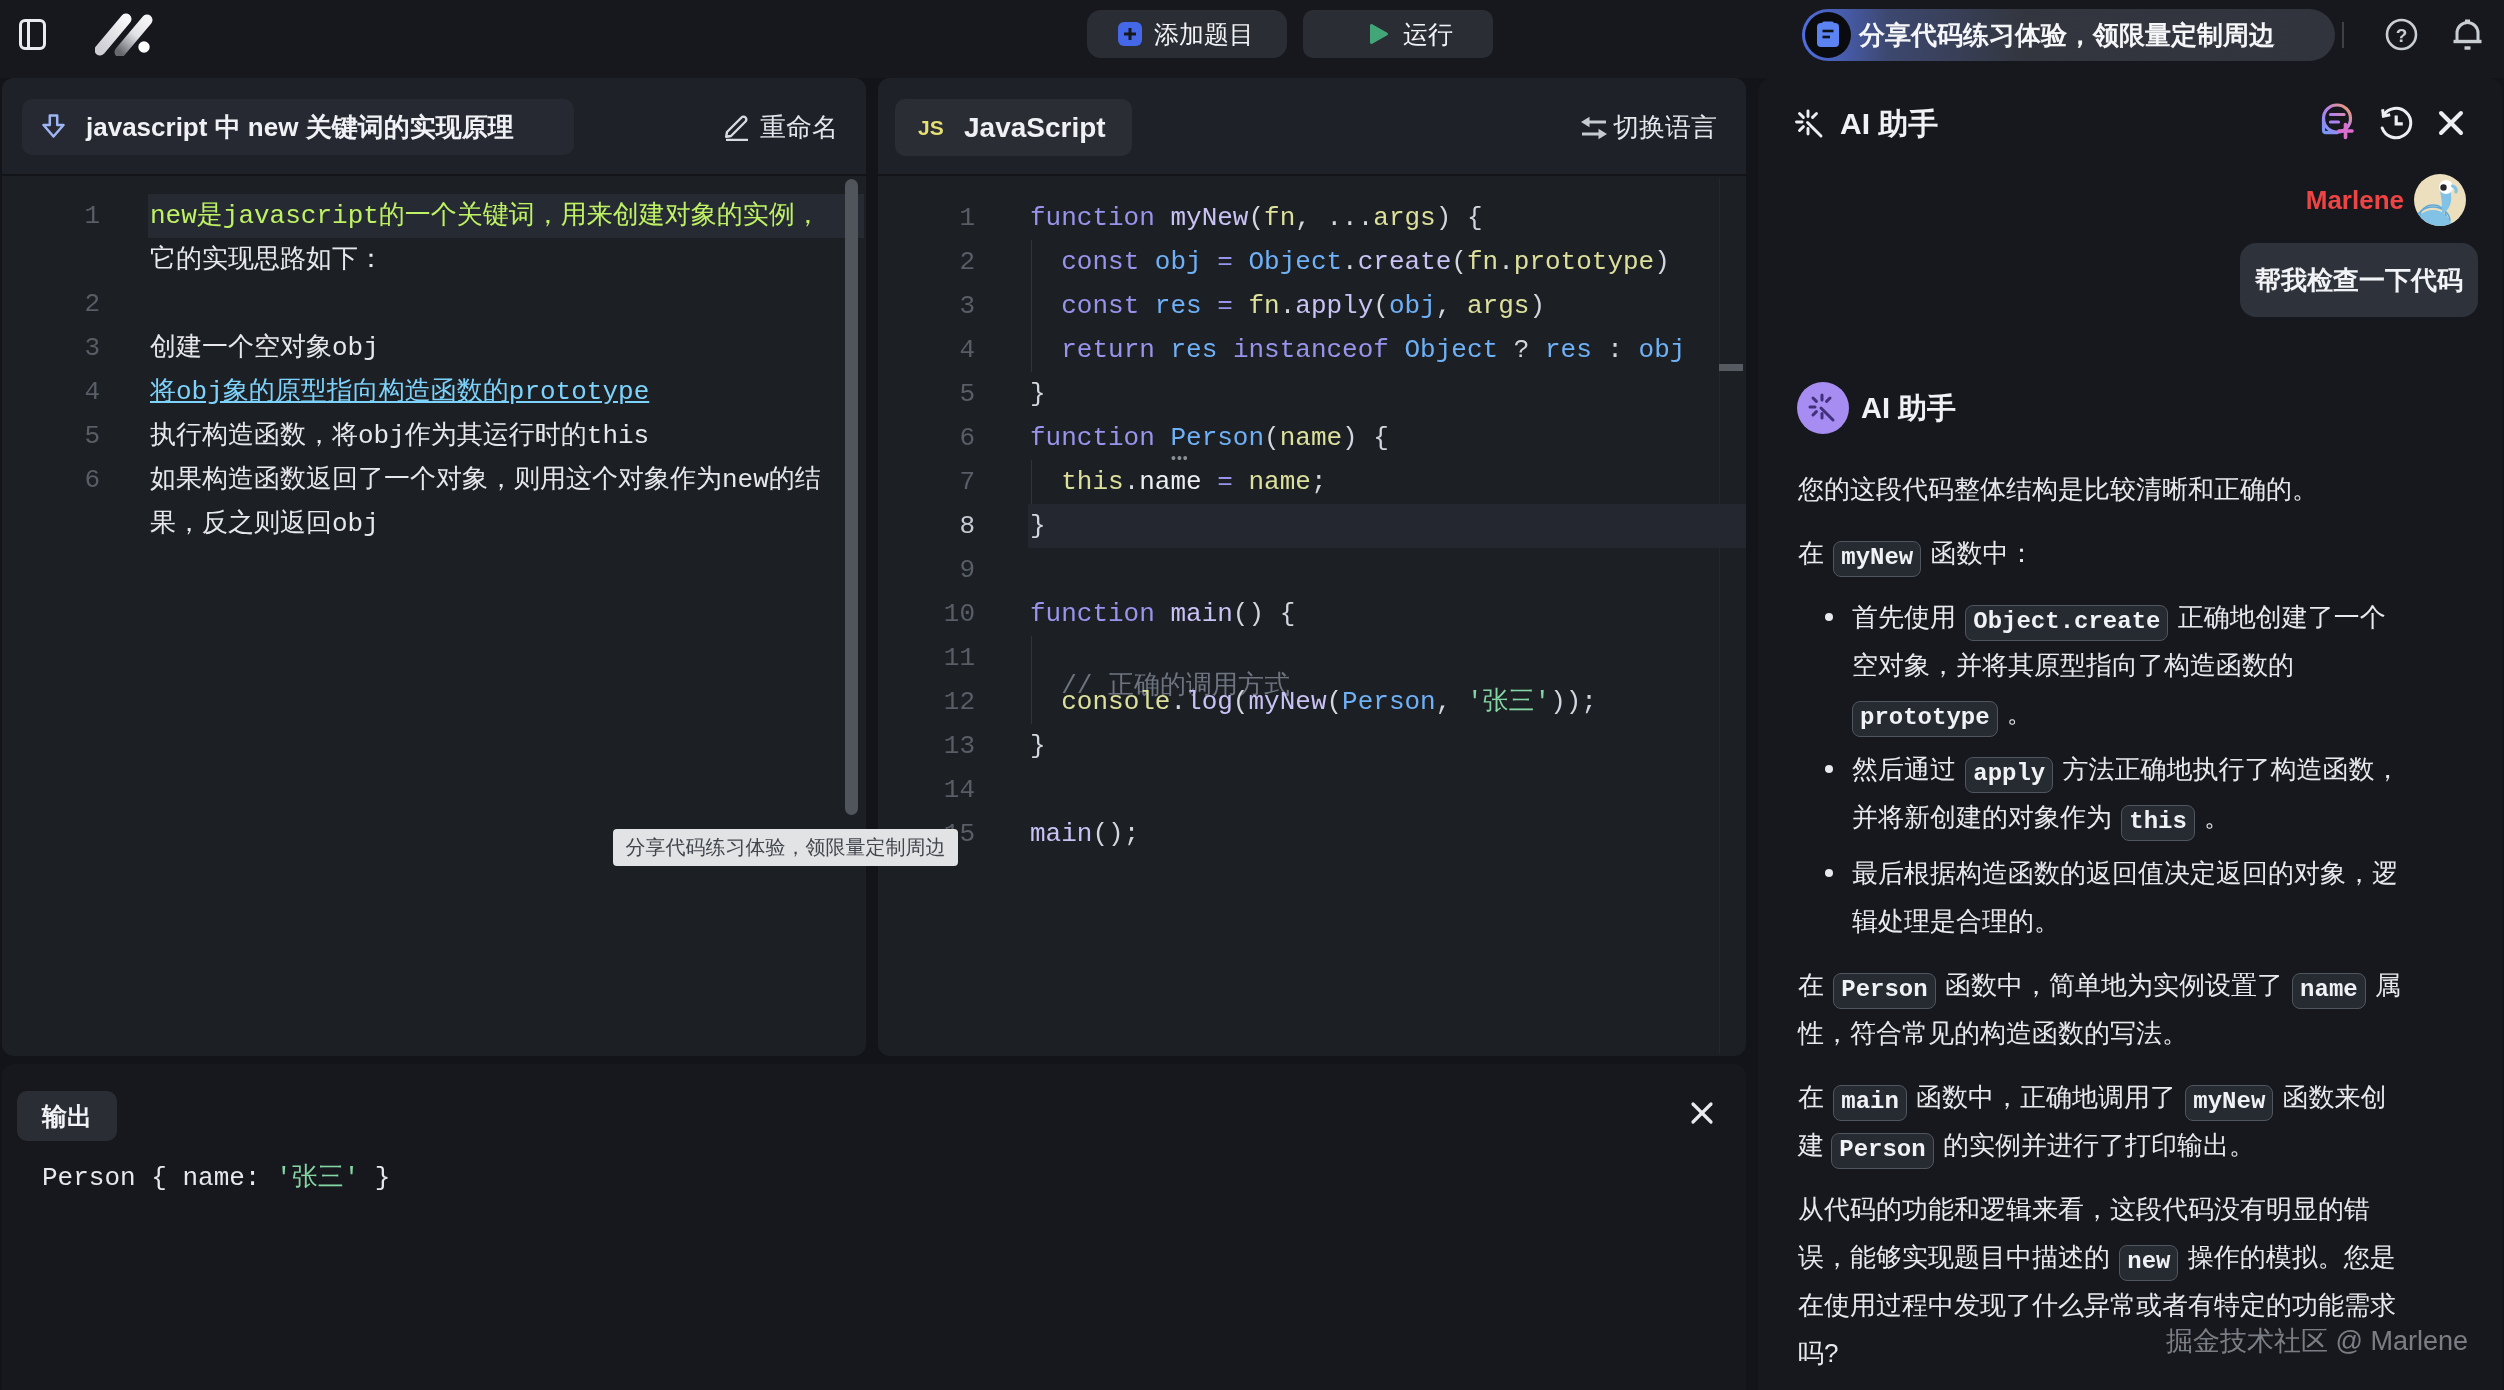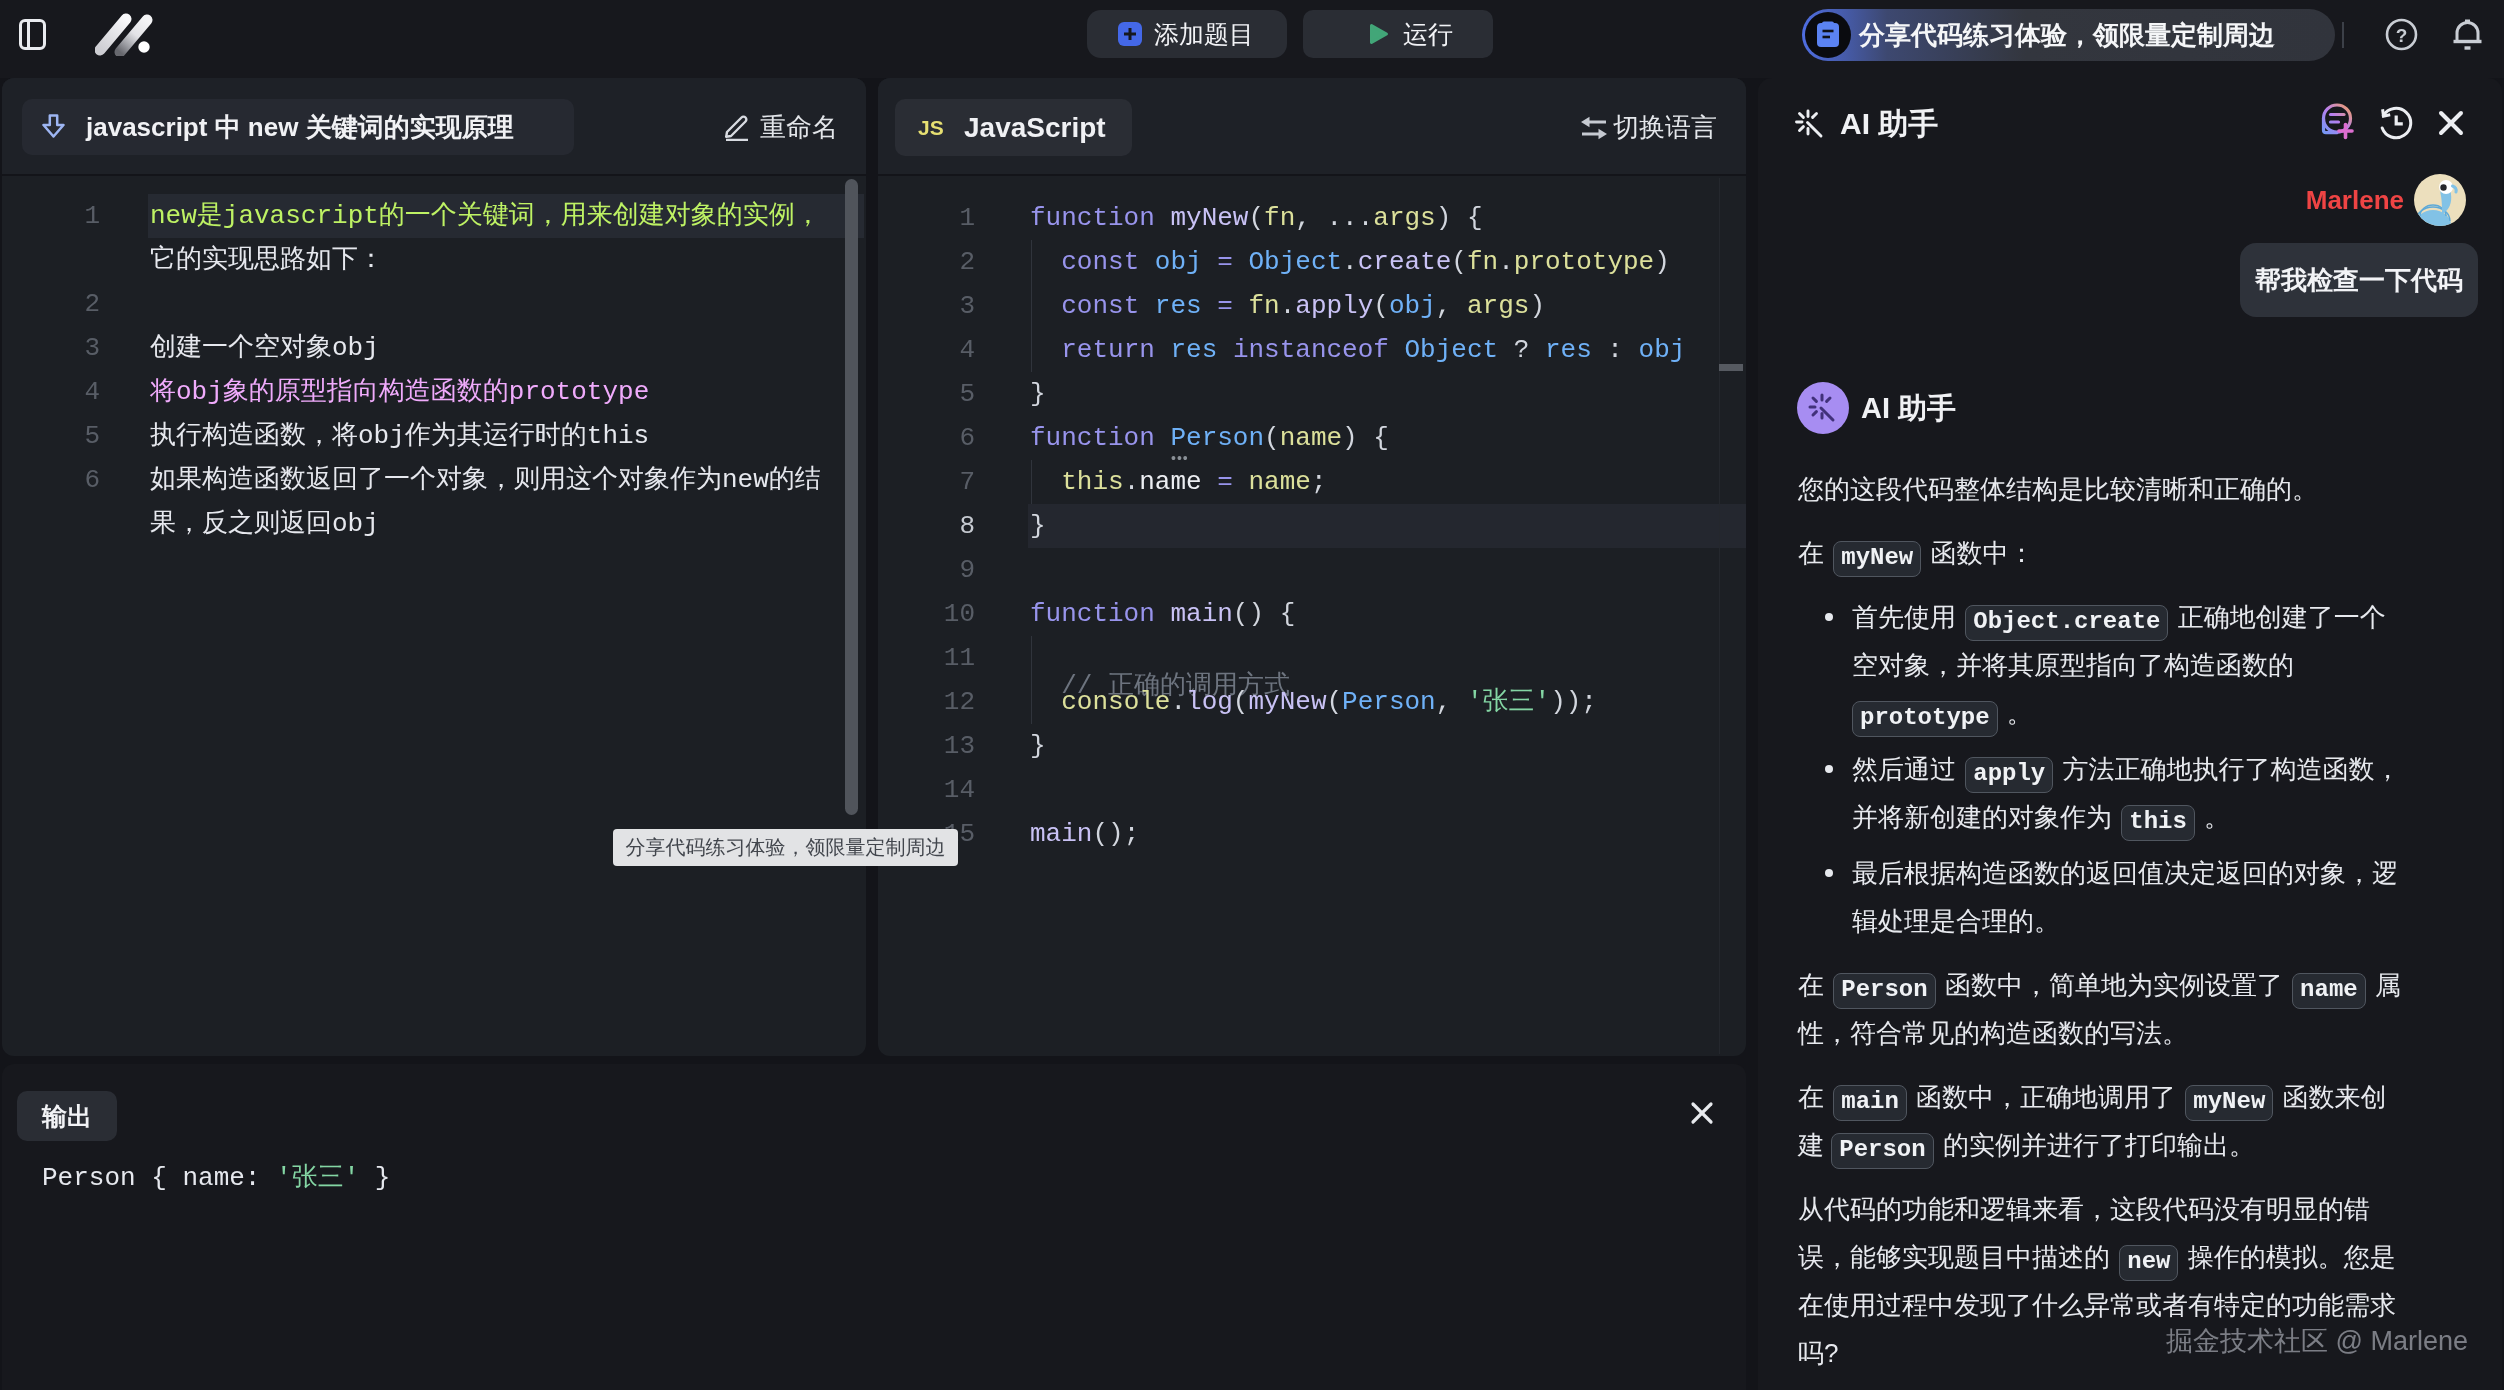--- a/index.html
+++ b/index.html
@@ -118,21 +118,21 @@
 
   <div class="gn" style="left:28px; top:116px;">1</div>
   <div class="gn" style="left:28px; top:204px;">2</div>
   <div class="gn" style="left:28px; top:248px;">3</div>
   <div class="gn" style="left:28px; top:292px;">4</div>
   <div class="gn" style="left:28px; top:336px;">5</div>
   <div class="gn" style="left:28px; top:380px;">6</div>
   <div class="cl" style="left:148px; top:116px; color:#bef264;">new是javascript的一个关键词，用来创建对象的实例，</div>
   <div class="cl" style="left:148px; top:160px; color:#e6e8ee;">它的实现思路如下：</div>
   <div class="cl" style="left:148px; top:248px; color:#e6e8ee;">创建一个空对象obj</div>
-  <div class="cl" style="left:148px; top:292px; color:#f0abfc;">将obj象的原型指向构造函数的prototype</div>
+  <div class="cl" style="left:148px; top:292px; color:#7dd3fc;text-decoration:underline;">将obj象的原型指向构造函数的prototype</div>
   <div class="cl" style="left:148px; top:336px; color:#e6e8ee;">执行构造函数，将obj作为其运行时的this</div>
   <div class="cl" style="left:148px; top:380px; color:#e6e8ee;">如果构造函数返回了一个对象，则用这个对象作为new的结</div>
   <div class="cl" style="left:148px; top:424px; color:#e6e8ee;">果，反之则返回obj</div>
 
   <div class="abs" style="left:843px; top:101px; width:13px; height:636px; border-radius:7px; background:#50545b;"></div>
 </div>
 <div id="mpanel" class="panel">
   <div class="phead">
     <div class="chip" style="left:17px; top:21px; width:237px; height:57px; background:#2a2d34;"></div>
     <div class="abs" style="left:40px; top:21px; height:57px; line-height:57px; font-size:21px; font-weight:700; color:#e6df72;">JS</div>

